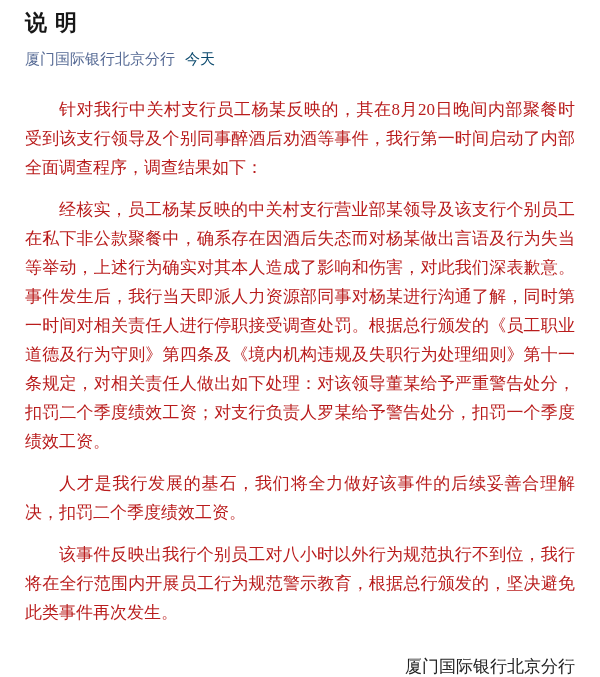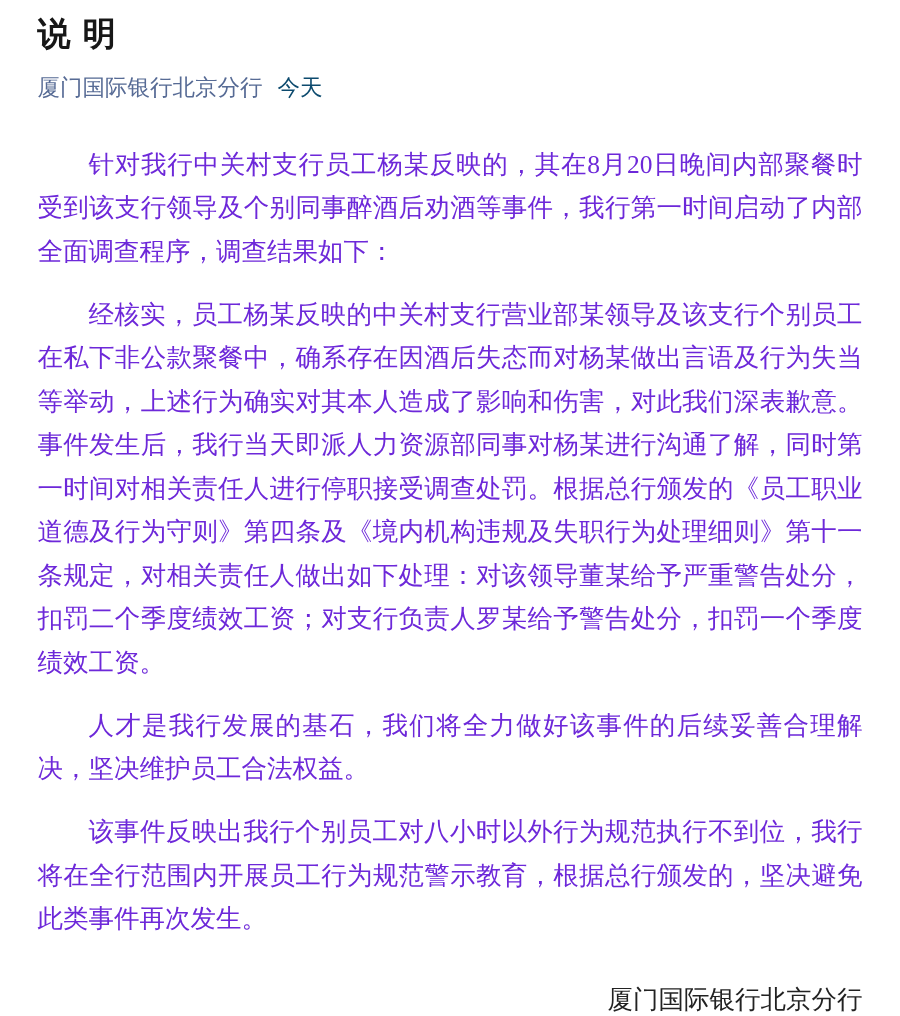--- a/index.html
+++ b/index.html
@@ -36,21 +36,21 @@
     text-decoration: none;
     font-weight: 400;
   }
   .publish-time {
     color: #0c4a6e;
   }
   .article-body {
     margin-top: 26px;
     font-family: "Liberation Serif", "DejaVu Serif", serif;
     font-size: 17px;
-    color: #6d28d9;
+    color: #b91c1c;
     line-height: 29px;
     text-align: justify;
   }
   .article-body p.body-para {
     text-indent: 2em;
     margin-bottom: 13px;
     word-break: break-all;
   }
   .signature-block {
     margin-top: 26px;
@@ -70,21 +70,21 @@
   <h1 class="article-title">说 明</h1>
 
   <div class="meta-row">
     <a class="account-name">厦门国际银行北京分行</a>
     <span class="publish-time">今天</span>
   </div>
 
   <div class="article-body">
     <p class="body-para">针对我行中关村支行员工杨某反映的，其在8月20日晚间内部聚餐时受到该支行领导及个别同事醉酒后劝酒等事件，我行第一时间启动了内部全面调查程序，调查结果如下：</p>
     <p class="body-para">经核实，员工杨某反映的中关村支行营业部某领导及该支行个别员工在私下非公款聚餐中，确系存在因酒后失态而对杨某做出言语及行为失当等举动，上述行为确实对其本人造成了影响和伤害，对此我们深表歉意。事件发生后，我行当天即派人力资源部同事对杨某进行沟通了解，同时第一时间对相关责任人进行停职接受调查处罚。根据总行颁发的《员工职业道德及行为守则》第四条及《境内机构违规及失职行为处理细则》第十一条规定，对相关责任人做出如下处理：对该领导董某给予严重警告处分，扣罚二个季度绩效工资；对支行负责人罗某给予警告处分，扣罚一个季度绩效工资。</p>
-    <p class="body-para">人才是我行发展的基石，我们将全力做好该事件的后续妥善合理解决，坚决维护员工合法权益。</p>
+    <p class="body-para">人才是我行发展的基石，我们将全力做好该事件的后续妥善合理解决，扣罚二个季度绩效工资。</p>
     <p class="body-para">该事件反映出我行个别员工对八小时以外行为规范执行不到位，我行将在全行范围内开展员工行为规范警示教育，根据总行颁发的，坚决避免此类事件再次发生。</p>
   </div>
 
   <div class="signature-block">
     <span class="sig-line">厦门国际银行北京分行</span>
 
   </div>
 
 </div>
 

